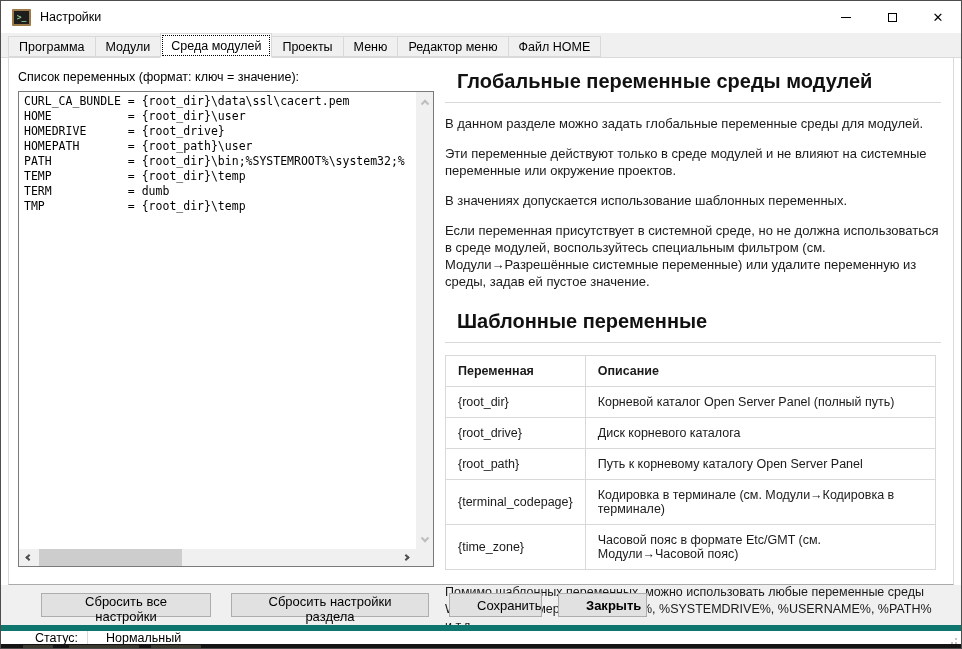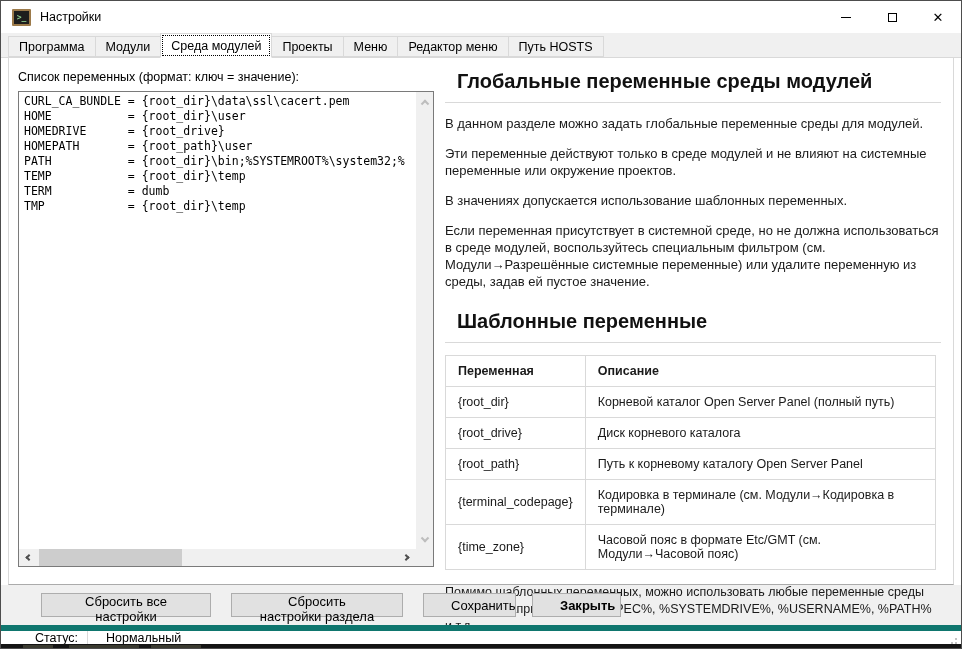--- a/index.html
+++ b/index.html
@@ -81,21 +81,21 @@
   .footer-note { font-size:12.5px; line-height:17px; margin-top:14px; }
   
   .btnbar { height:40px; background:#f0f0f0; display:flex; align-items:flex-start; padding:8px 33px 0 40px; }
   .btn {
     height:24px; padding:0 27px; background:#e1e1e1; border:1px solid #adadad;
     font-family:"Liberation Sans", sans-serif; font-size:13px; color:#000; cursor:default;
   }
   .btn + .btn { margin-left:20px; }
   .btn-right { margin-left:auto; }
   .btn-right + .btn { margin-left:16px; }
-  .btn-wide1 { width:170px; } .btn-wide2 { width:172px; }
+  .btn-wide1 { width:170px; } .btn-wide2 { width:198px; }
   .btn-save { width:93px; } .btn-close { width:89px;font-weight:bold; }
   
   .statusbar {
     height:19px; background:#fff; border-top:6px solid #0f766e;
     display:flex; align-items:center; font-size:12.5px; color:#000; position:relative;
     padding-left:34px;
   }
   .status-sep { width:1px; align-self:stretch; background:#d9d9d9; margin-left:9px; }
   .status-value { margin-left:18px; }
   .grip { position:absolute; right:12px; bottom:4px; width:2px; height:2px; color:#c3c3c3; background:transparent;
@@ -125,21 +125,21 @@
     </div>
   </div>
 
   <div class="tabstrip">
     <div class="tab">Программа</div>
     <div class="tab">Модули</div>
     <div class="tab active">Среда модулей</div>
     <div class="tab">Проекты</div>
     <div class="tab">Меню</div>
     <div class="tab">Редактор меню</div>
-    <div class="tab">Путь HOSTS</div>
+    <div class="tab">Файл HOME</div>
   </div>
 
   <div class="content">
 
     <div class="left-col">
       <div class="field-label">Список переменных (формат: ключ = значение):</div>
       <div class="textbox">
         <div class="tb-content">CURL_CA_BUNDLE = {root_dir}\data\ssl\cacert.pem
 HOME           = {root_dir}\user
 HOMEDRIVE      = {root_drive}

